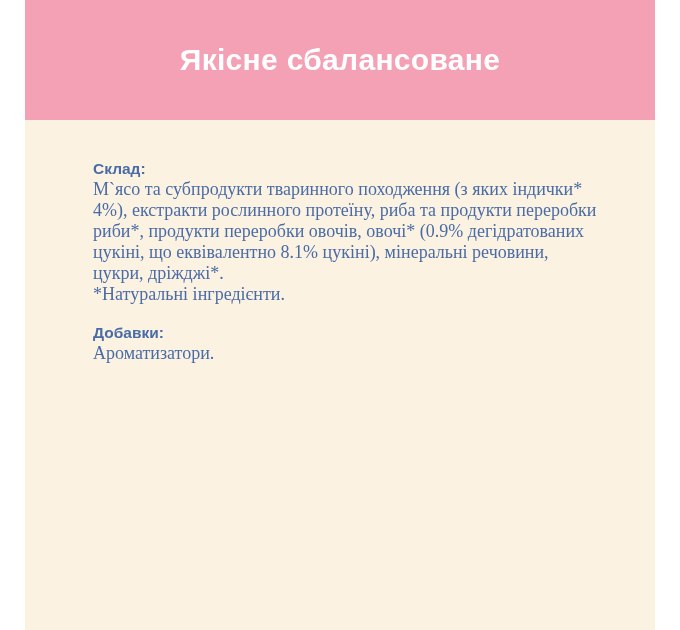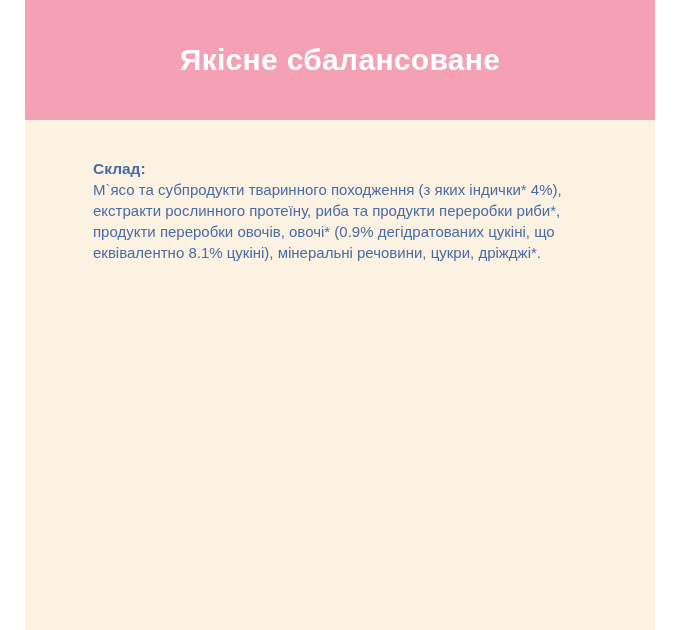--- a/index.html
+++ b/index.html
@@ -51,41 +51,45 @@
     margin: 0 0 17px 0;
   }
   .section-heading {
     color: #4a6ca6;
     font-size: 15.5px;
     font-weight: bold;
     line-height: 21px;
   }
   .section-text {
     color: #4a6ca6;
-    font-size: 15px;
+    font-size: 18px;
     font-weight: 400;
     line-height: 21px;
+    font-family: Liberation Serif, serif;
   }
 </style>
 </head>
 <body>
 
 <div class="viewport">
   <div class="label-panel">
 
     <div class="header-banner">
       <div class="title-line">Якісне сбалансоване</div>
     </div>
 
     <div class="label-body">
 
       <div class="section">
         <div class="section-heading">Склад:</div>
         <div class="section-text">М`ясо та субпродукти тваринного походження (з яких індички* 4%), екстракти рослинного протеїну, риба та продукти переробки риби*, продукти переробки овочів, овочі* (0.9% дегідратованих цукіні, що еквівалентно 8.1% цукіні), мінеральні речовини, цукри, дріжджі*.</div>
+        <div class="section-text">*Натуральні інгредієнти.</div>
       </div>
 
       <div class="section">
+        <div class="section-heading">Добавки:</div>
+        <div class="section-text">Ароматизатори.</div>
       </div>
 
 
     </div>
   </div>
 </div>
 
 </body></html>

